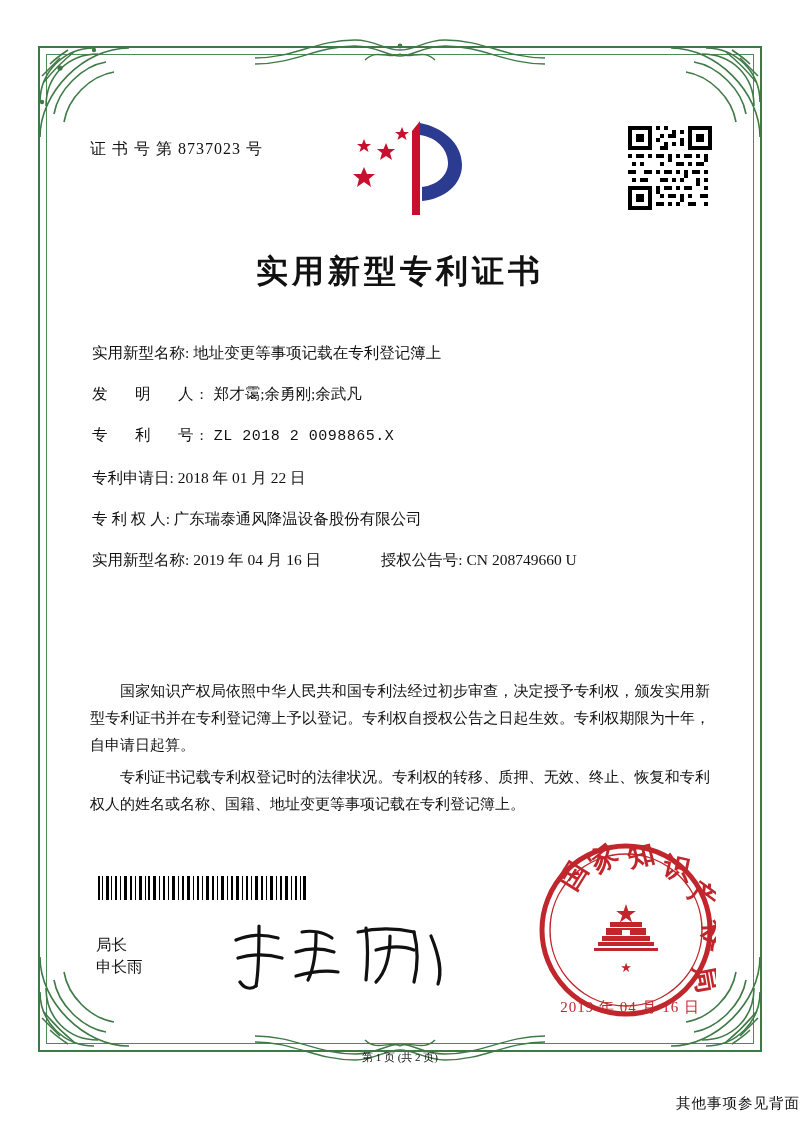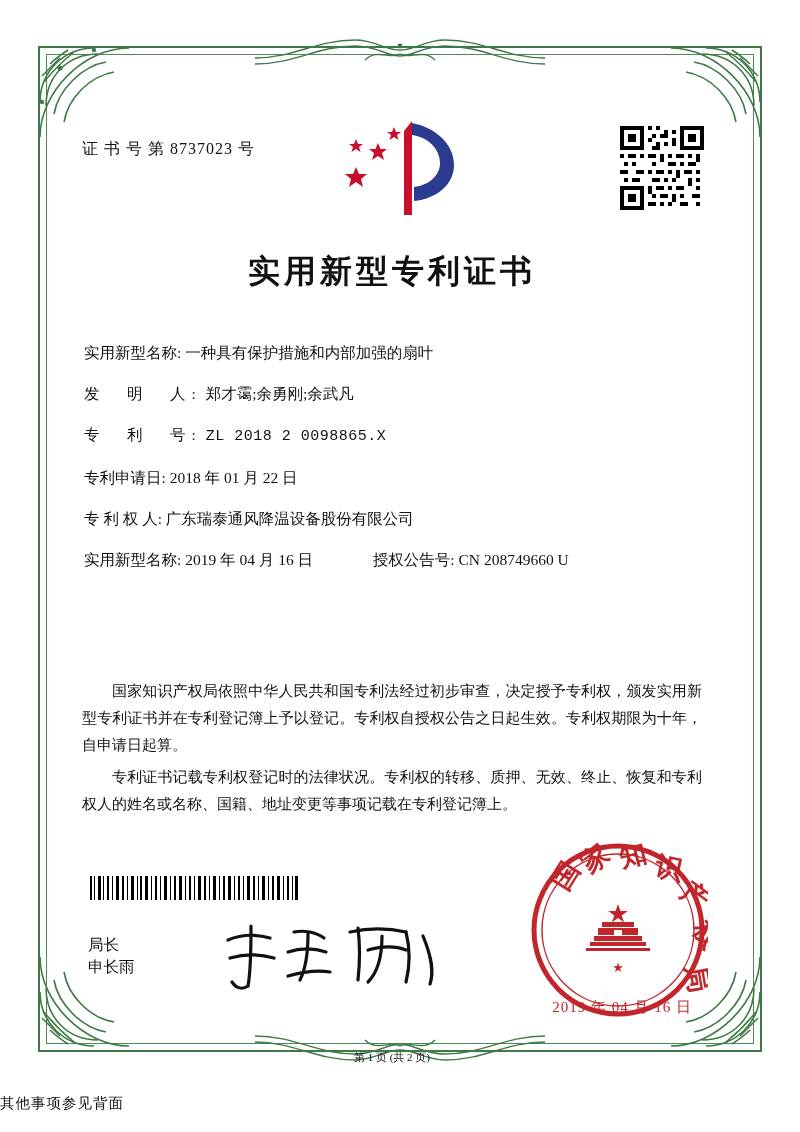--- a/index.html
+++ b/index.html
@@ -47,21 +47,21 @@
   }
   .bot-orn {
     position: absolute;
     left: 255px; top: 1020px;
     width: 290px; height: 46px;
   }
 
   
   .content {
     position: absolute;
-    left: 38px; top: 54px;
+    left: 46px; top: 54px;
     width: 708px; height: 990px;
   }
 
   .cert-no {
     position: absolute;
     left: 44px; top: 85px;
     font-size: 16px;
     letter-spacing: 1px;
     font-family: "Liberation Serif", serif;
     white-space: nowrap;
@@ -164,21 +164,21 @@
     left: 0; top: 996px;
     width: 708px;
     text-align: center;
     font-size: 11px;
   }
 
   .footer-note {
     position: absolute;
     left: 0; top: 1094px;
     width: 800px;
-    text-align: left;
+    text-align: right;
     font-size: 14.5px;
     letter-spacing: 1px;
   }
 </style>
 </head>
 <body>
 
 <div class="page">
 
   <div class="border-outer"></div>
@@ -338,21 +338,21 @@
         <rect x="30" y="38" width="4" height="2"></rect>
           <rect x="38" y="38" width="2" height="2"></rect>
       </g>
     </svg>
 
     <div class="title">实用新型专利证书</div>
 
     <div class="fields">
       <div class="field-row">
         <span class="field-label">实用新型名称:</span>
-        <span class="field-value">一种具有保护措施和内部加强的扇叶</span>
+        <span class="field-value">地址变更等事项记载在专利登记簿上</span>
       </div>
       <div class="field-row">
         <span class="field-label sp2">发　明　人:</span>
         <span class="field-value">郑才霭;余勇刚;余武凡</span>
       </div>
       <div class="field-row">
         <span class="field-label sp2">专　利　号:</span>
         <span class="field-value mono">ZL 2018 2 0098865.X</span>
       </div>
       <div class="field-row">

